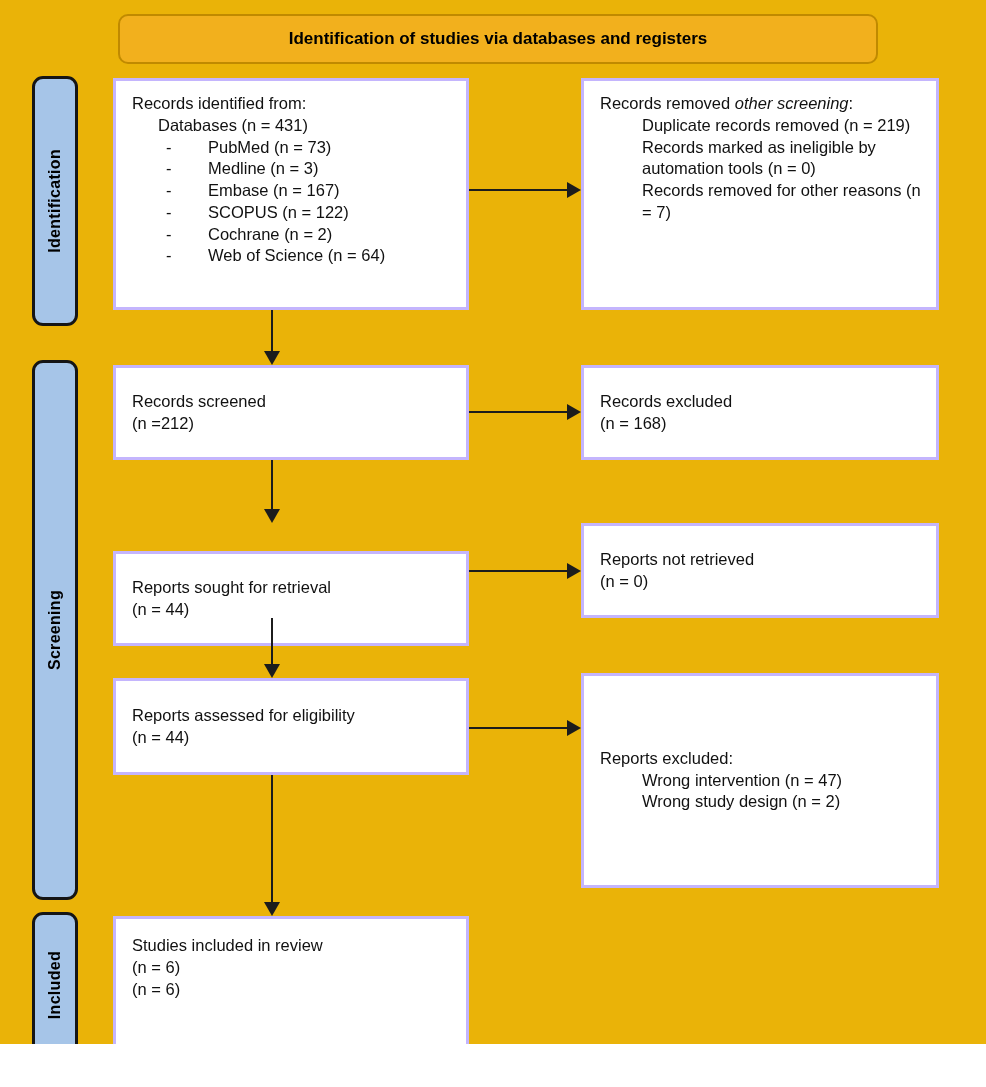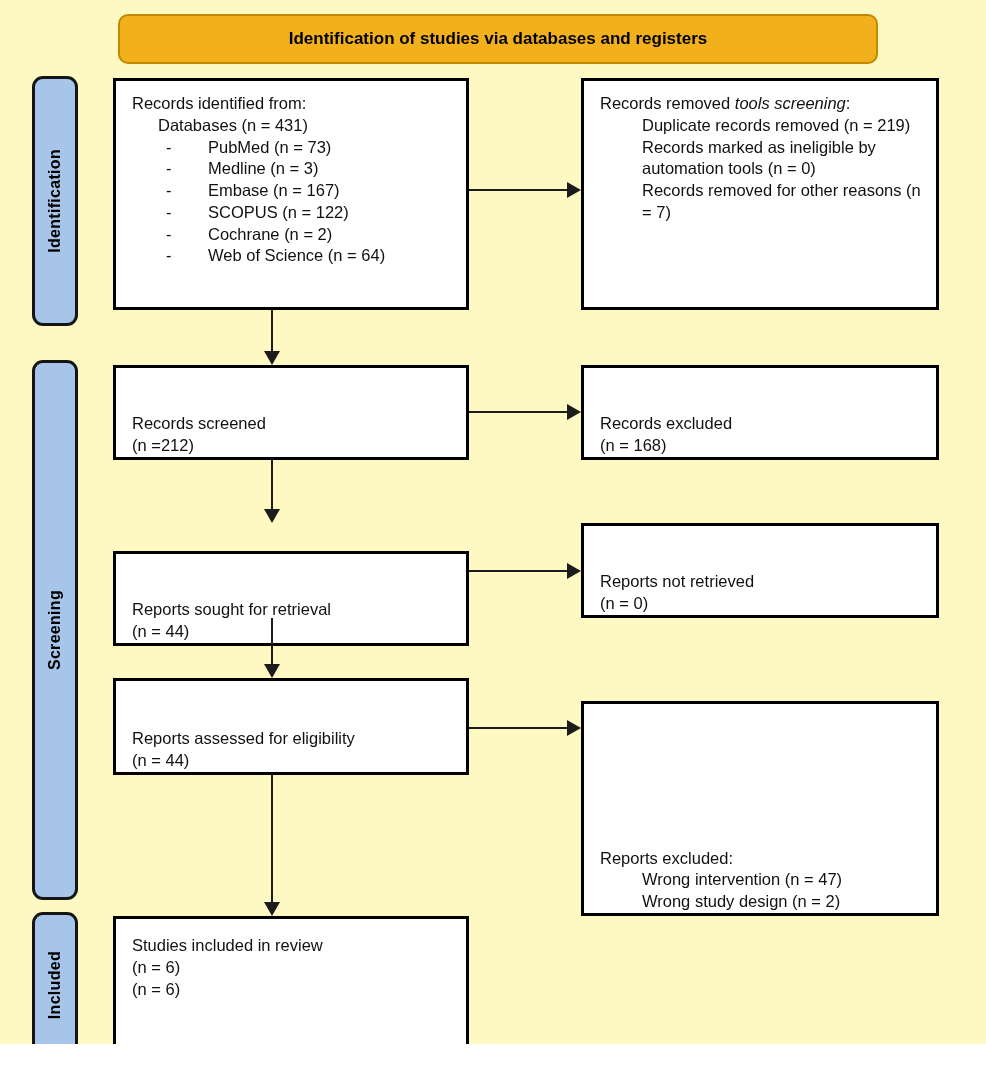--- a/index.html
+++ b/index.html
@@ -1,40 +1,40 @@
 <!DOCTYPE html>
 <html><head>
 <meta charset="utf-8">
 <style>
   html,body{margin:0;padding:0;background:#ffffff;}
   #canvas{
-    position:relative;width:986px;height:1044px;background:#fef9c3;
+    position:relative;width:986px;height:1044px;background:#eab308;
     font-family:"Liberation Sans",sans-serif;color:#111;overflow:hidden;
   }
   .banner{
     position:absolute;left:118px;top:14px;width:760px;height:50px;
     background:#F2B01D;border:2px solid #C08A00;border-radius:10px;
     display:flex;align-items:center;justify-content:center;
     font-weight:bold;font-size:17px;color:#000;box-sizing:border-box;
   }
   .stage{
     position:absolute;left:32px;width:46px;
     background:#A6C5E8;border:3px solid #151515;border-radius:11px;
     box-sizing:border-box;display:flex;align-items:center;justify-content:center;
   }
   .stage span{
     writing-mode:vertical-rl;transform:rotate(180deg);
     font-weight:bold;font-size:16px;color:#000;letter-spacing:.3px;white-space:nowrap;
   }
   .box{
-    position:absolute;background:#fff;border:3px solid #000000;box-sizing:border-box;
+    position:absolute;background:#fff;border:3px solid #c4b5fd;box-sizing:border-box;
     font-size:16.5px;line-height:1.32;color:#111;
   }
   .pad{padding:12px 10px 10px 16px;}
-  .vcenter{display:flex;flex-direction:column;justify-content:flex-end;padding-left:16px;padding-right:8px;}
+  .vcenter{display:flex;flex-direction:column;justify-content:center;padding-left:16px;padding-right:8px;}
   .indent1{margin-left:26px;}
   .lrow{display:flex;margin-left:34px;}
   .lrow .dash{width:42px;flex:0 0 42px;}
   .ritem{margin-left:42px;}
   .arrow-h{position:absolute;height:2px;background:#1c1c1c;}
   .arrow-h::after{
     content:"";position:absolute;right:-13px;top:-7px;width:0;height:0;
     border-left:14px solid #1c1c1c;border-top:8px solid transparent;border-bottom:8px solid transparent;
   }
   .arrow-v{position:absolute;width:2px;background:#1c1c1c;}
@@ -86,21 +86,21 @@
         <span class="dash">-</span>
         <span>Cochrane (n = 2)</span>
       </div>
     <div class="lrow">
         <span class="dash">-</span>
         <span>Web of Science (n = 64)</span>
       </div>
   </div>
 
   <div class="box pad" style="left:581px;top:78px;width:358px;height:232px;">
-    <div><span>Records removed </span><em>tools screening</em><span>:</span></div>
+    <div><span>Records removed </span><em>other screening</em><span>:</span></div>
     <div class="ritem">Duplicate records removed (n = 219)</div>
     <div class="ritem">Records marked as ineligible by automation tools (n = 0)</div>
     <div class="ritem">Records removed for other reasons (n = 7)</div>
   </div>
 
   <div class="box vcenter" style="left:113px;top:365px;width:356px;height:95px;">
     <div>Records screened</div>
     <div>(n =212)</div>
   </div>
 
@@ -117,21 +117,21 @@
   <div class="box vcenter" style="left:581px;top:523px;width:358px;height:95px;">
     <div>Reports not retrieved</div>
     <div>(n = 0)</div>
   </div>
 
   <div class="box vcenter" style="left:113px;top:678px;width:356px;height:97px;">
     <div>Reports assessed for eligibility</div>
     <div>(n = 44)</div>
   </div>
 
-  <div class="box vcenter" style="left:581px;top:673px;width:358px;height:215px;margin-top:28px;">
+  <div class="box vcenter" style="left:581px;top:673px;width:358px;height:215px;">
     <div>Reports excluded:</div>
     <div class="ritem">Wrong intervention (n = 47)</div>
     <div class="ritem">Wrong study design (n = 2)</div>
   </div>
 
   <div class="box" style="left:113px;top:916px;width:356px;height:138px;padding:16px 10px 10px 16px;">
     <div>Studies included in review</div>
     <div>(n = 6)</div>
     <div>(n = 6)</div>
   </div>

